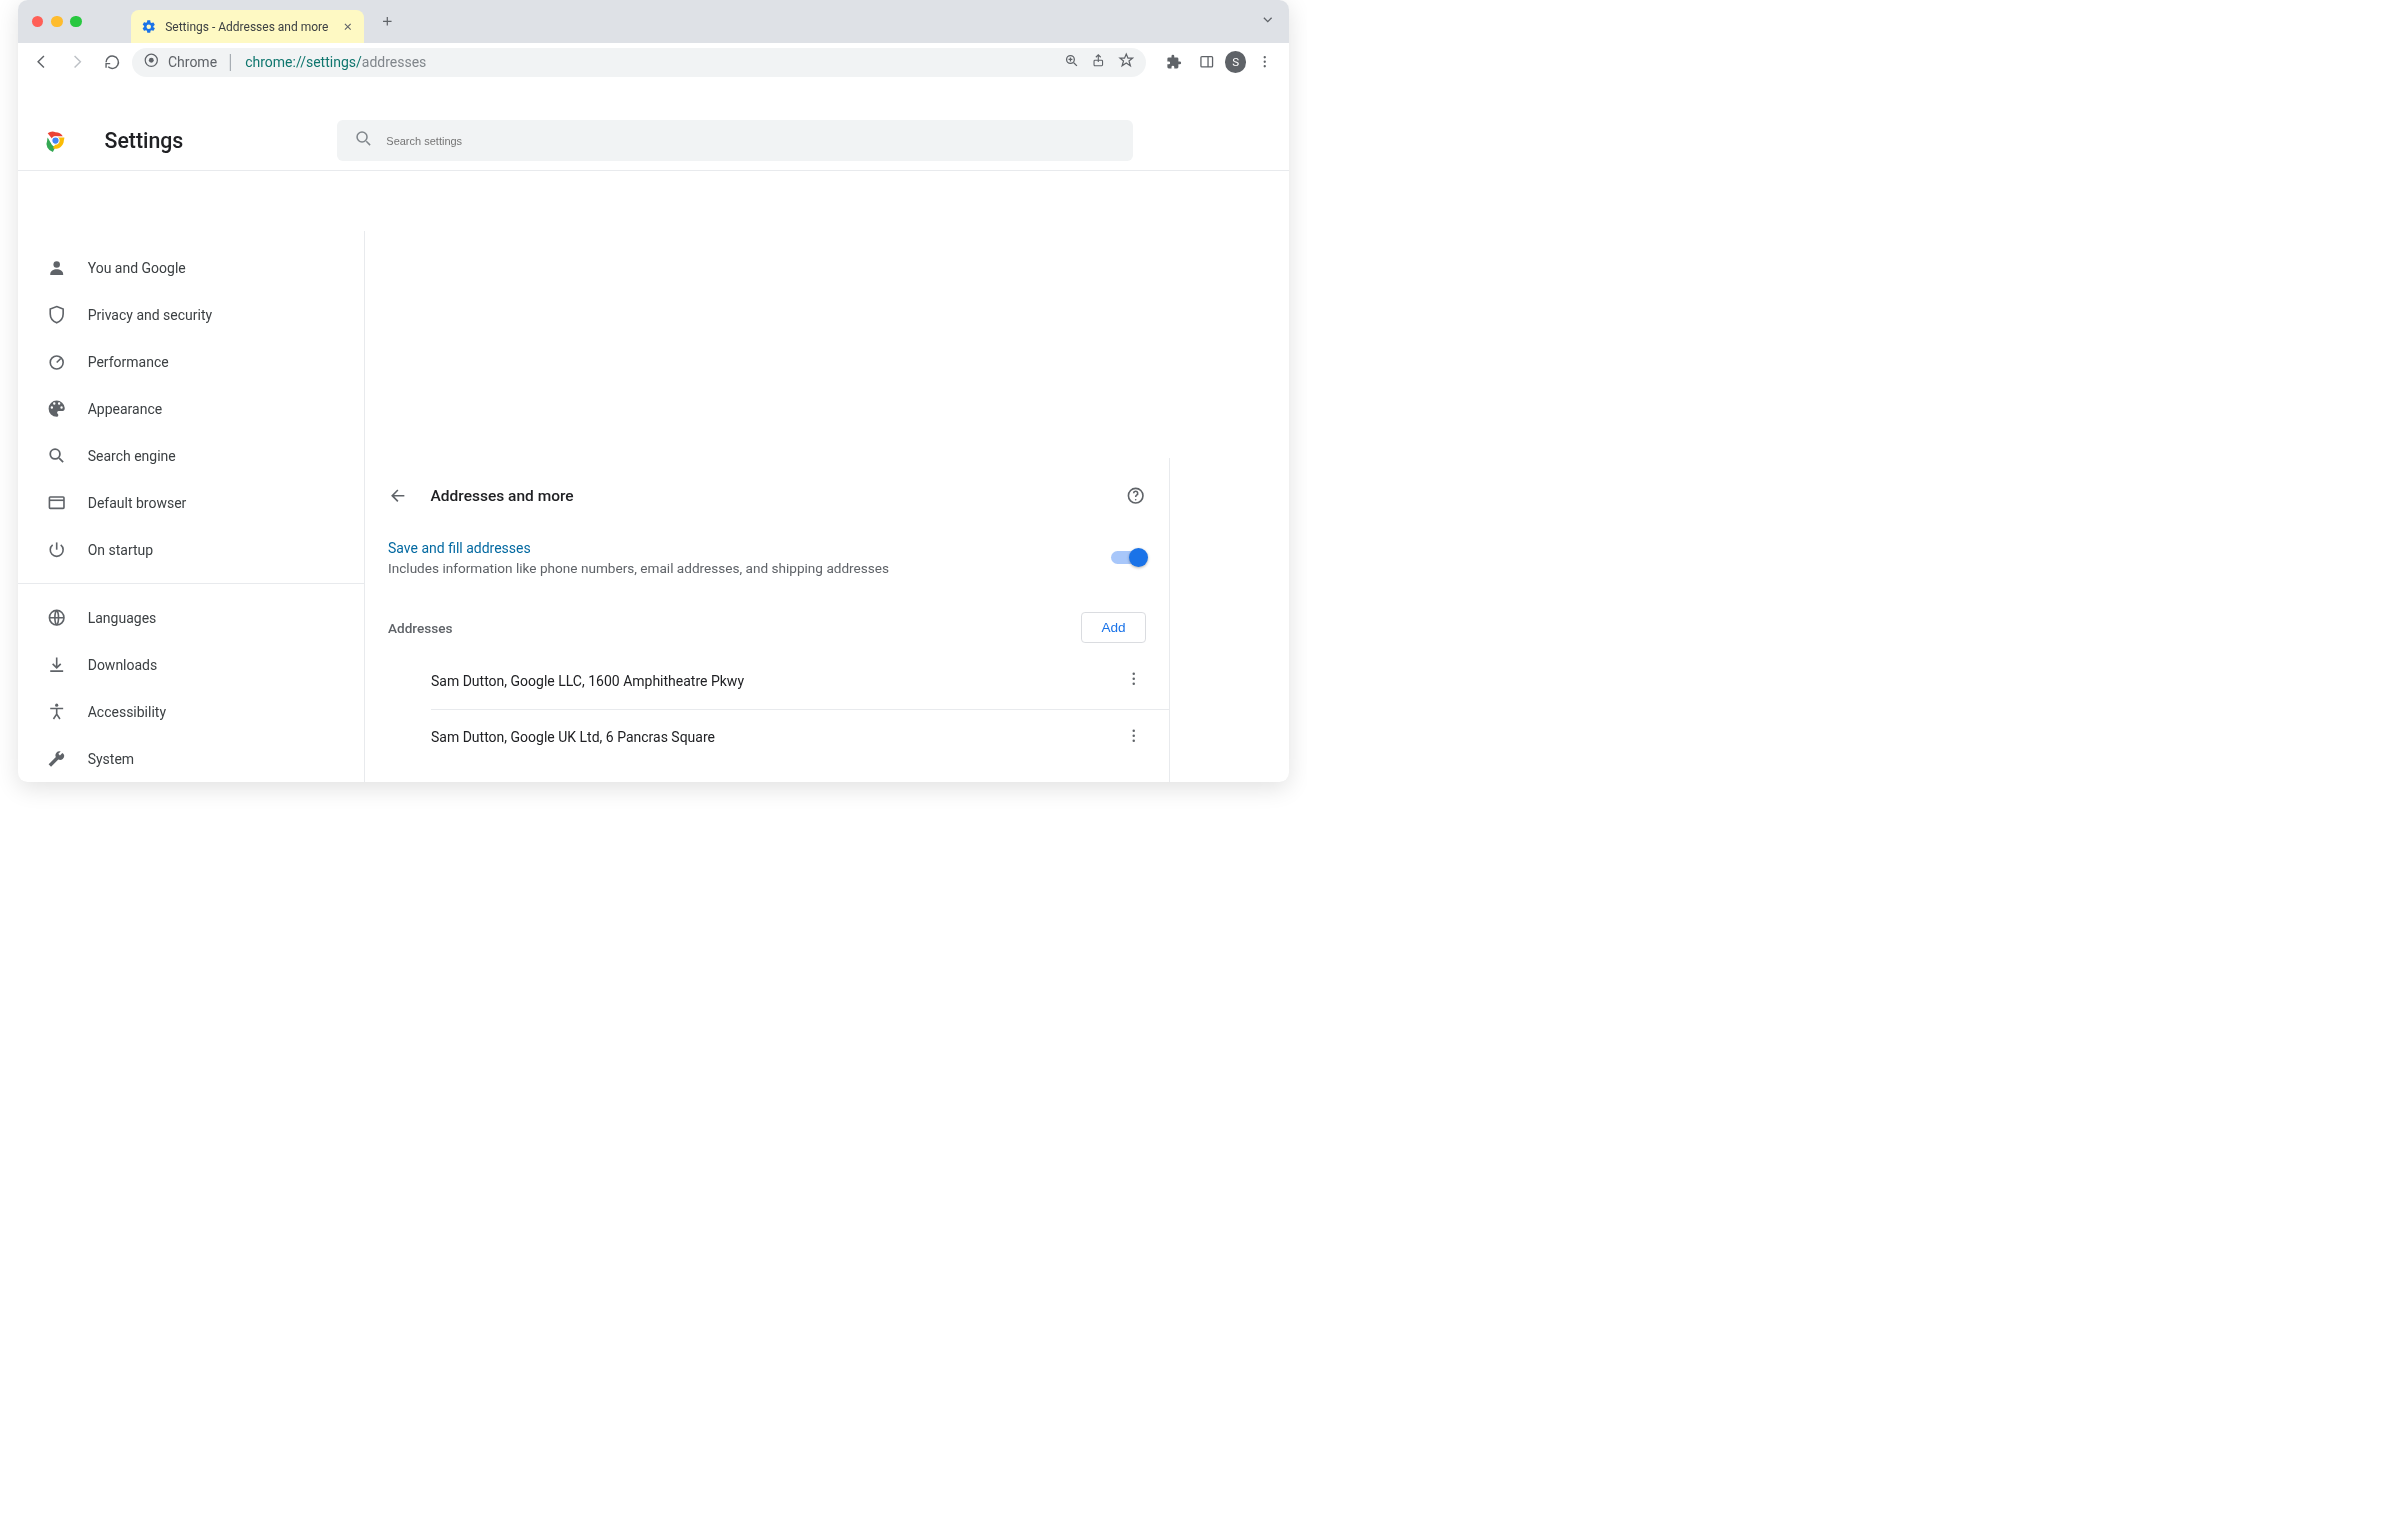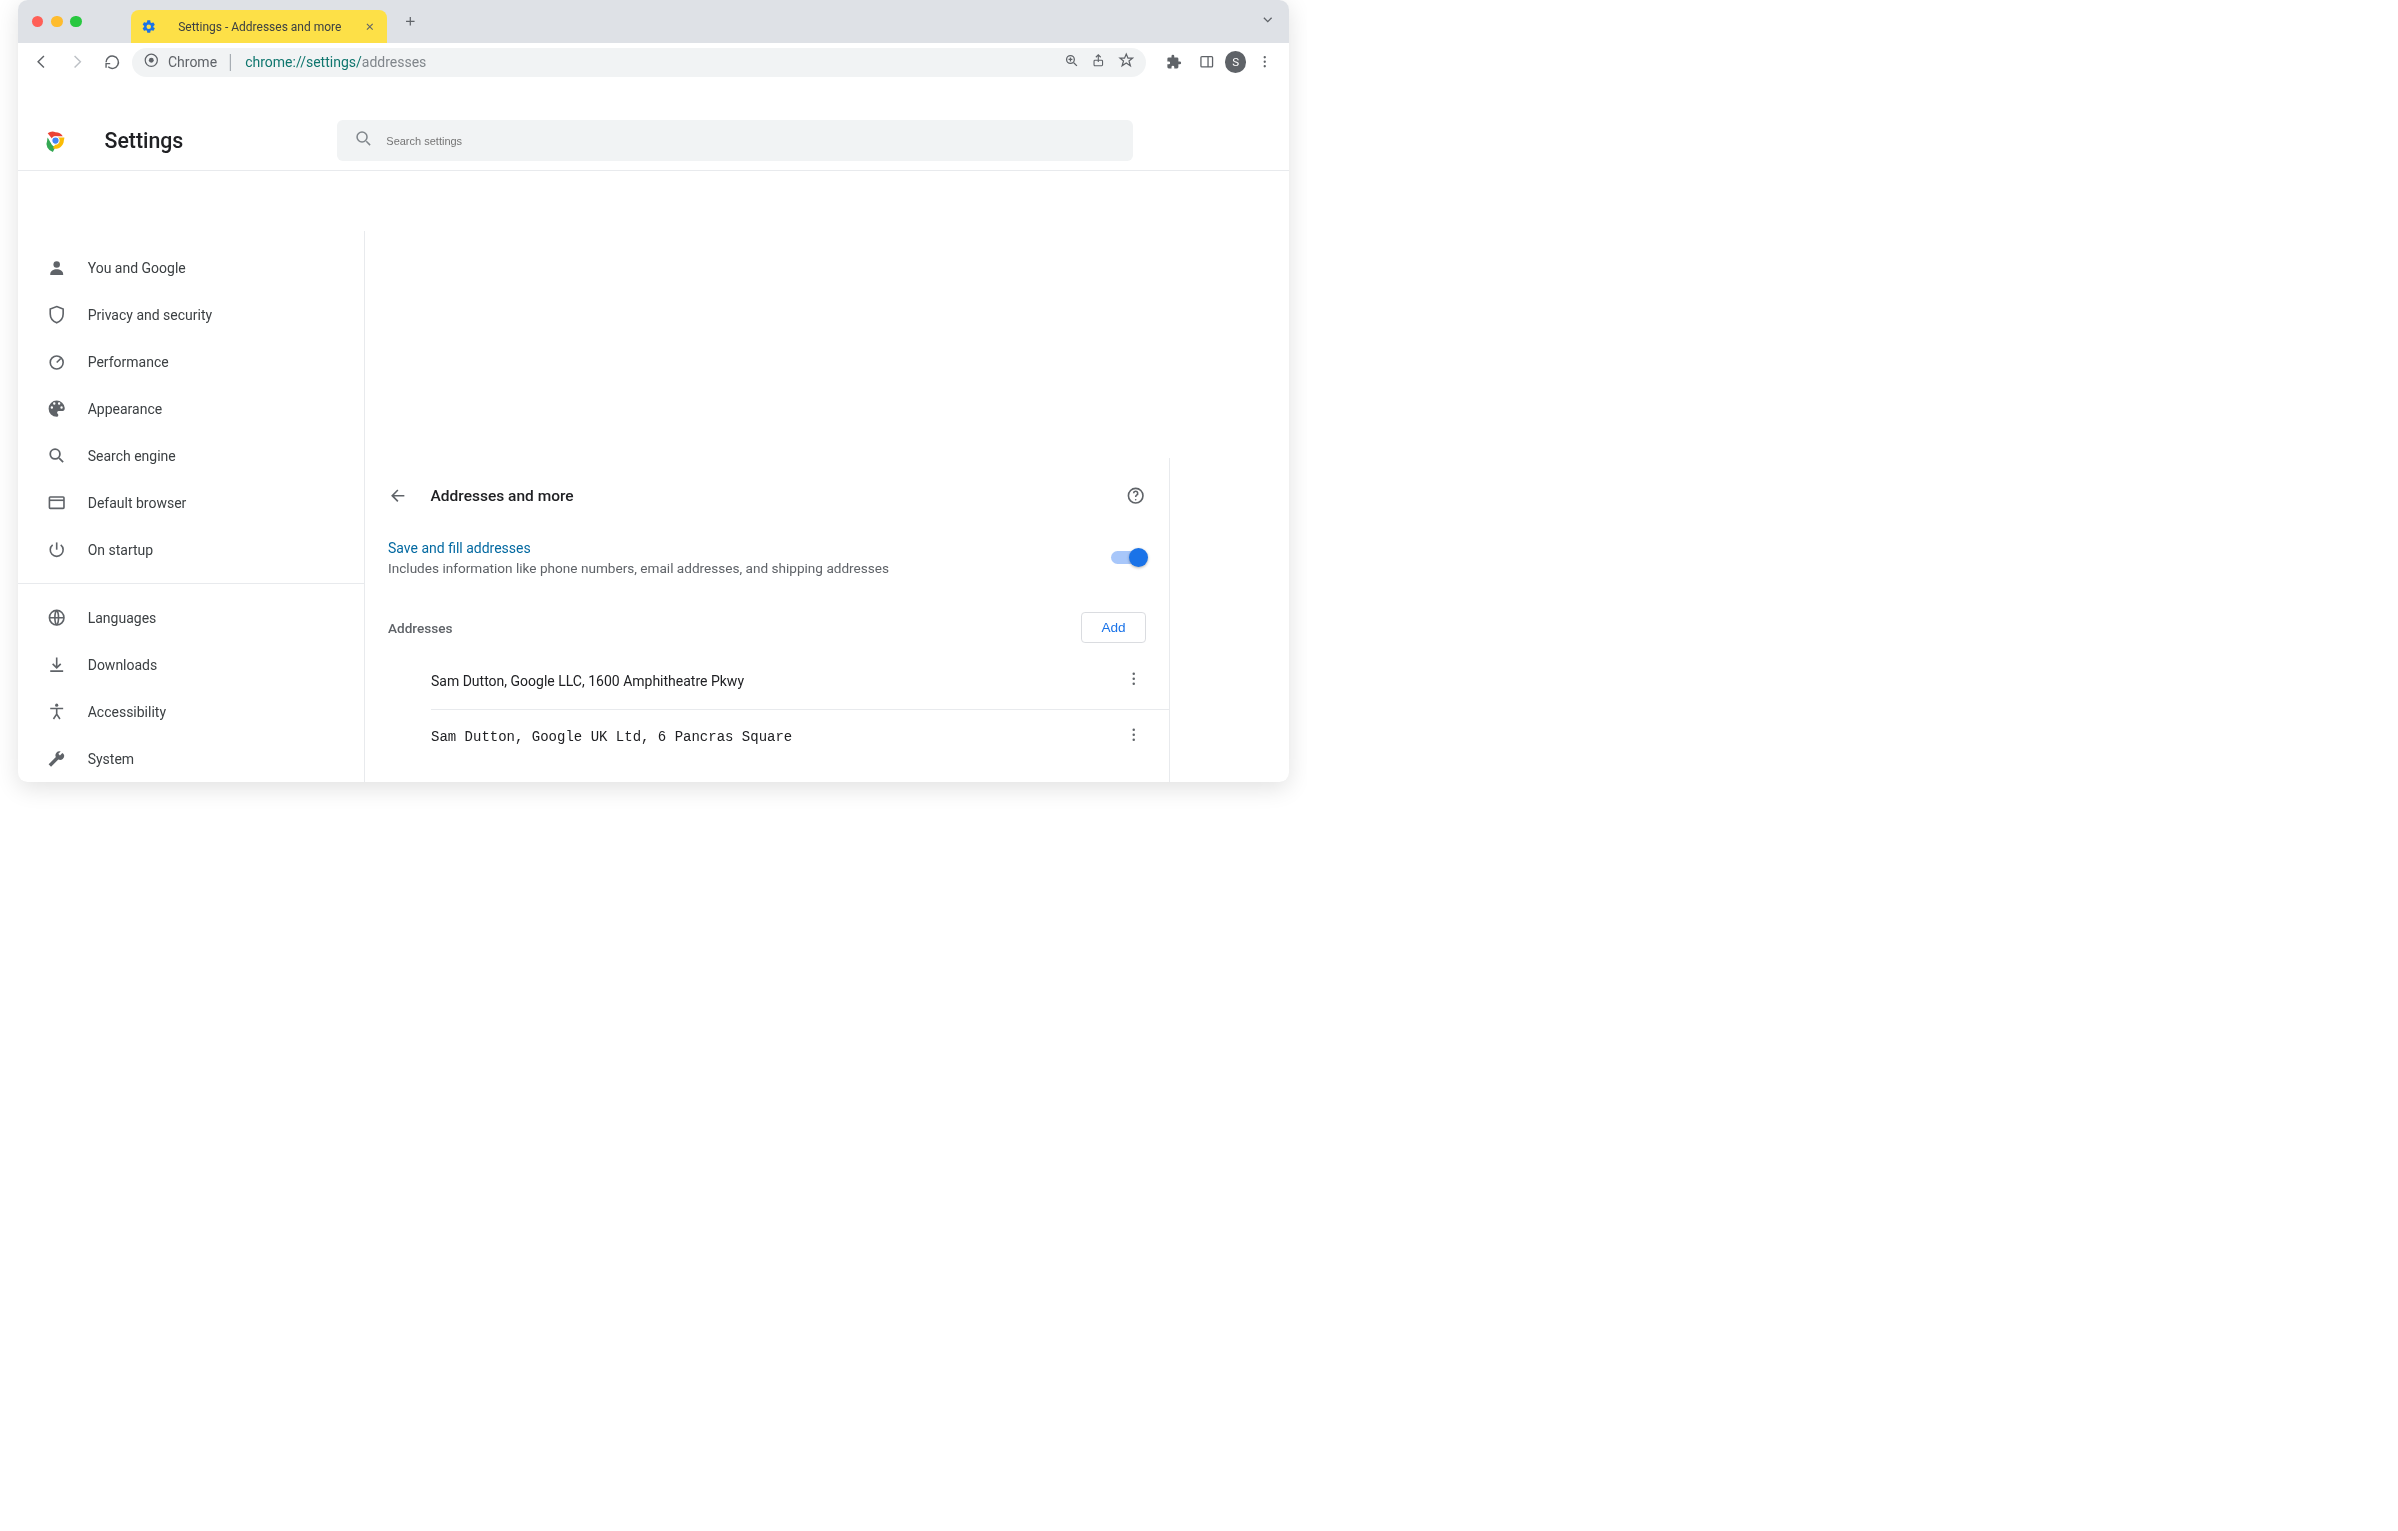--- a/index.html
+++ b/index.html
@@ -30,29 +30,29 @@
     display: flex;
     gap: 7.8px;
     align-self: center;
     margin-right: 49px;
   }
   .tl { width: 11.6px; height: 11.6px; border-radius: 50%; }
   .tl.red { background: #ff5f57; }
   .tl.yellow { background: #febc2e; }
   .tl.green { background: #28c840; }
   .tab {
-    background: #fde047;
+    background: #fef9c3;
     height: 33px;
     border-radius: 7.8px 7.8px 0 0;
     display: flex;
     align-items: center;
     padding: 0 9.7px;
     font-size: 12px;
     color: #3c4043;
-    gap: 22px;
+    gap: 9px;
     min-width: 233px;
     position: relative;
   }
   .tab .favicon { width: 15.5px; height: 15.5px; display:flex; align-items:center; justify-content:center; }
   .tab .close { width: 13.6px; height:13.6px; display:flex; align-items:center; justify-content:center; color:#5f6368; margin-left:auto;}
   .new-tab {
     width: 27px; height: 27px;
     display:flex; align-items:center; justify-content:center;
     color:#5f6368; margin-left: 9.7px; align-self:center;
     border-radius:50%;
@@ -201,21 +201,21 @@
     border-radius:3.9px;
     cursor:pointer;
   }
   .address-item {
     display:flex; align-items:center;
     height: 56px;
     padding: 0 23px 0 66px;
     font-size:14px;
     color:#202124;
   }
-  .address-item + .address-item { border-top: 1px solid #e8eaed; margin-left:66px; padding-left:0;font-family:Liberation Mono, monospace;}
+  .address-item + .address-item { border-top: 1px solid #e8eaed; margin-left:66px; padding-left:0;}
   .address-item .more { margin-left:auto; width:21.3px; color:#5f6368; cursor:pointer;}
 </style>
 </head>
 <body>
 
 <div class="browser-window">
 
   <div class="titlebar">
     <div class="traffic-lights">
       <div class="tl red"></div>

